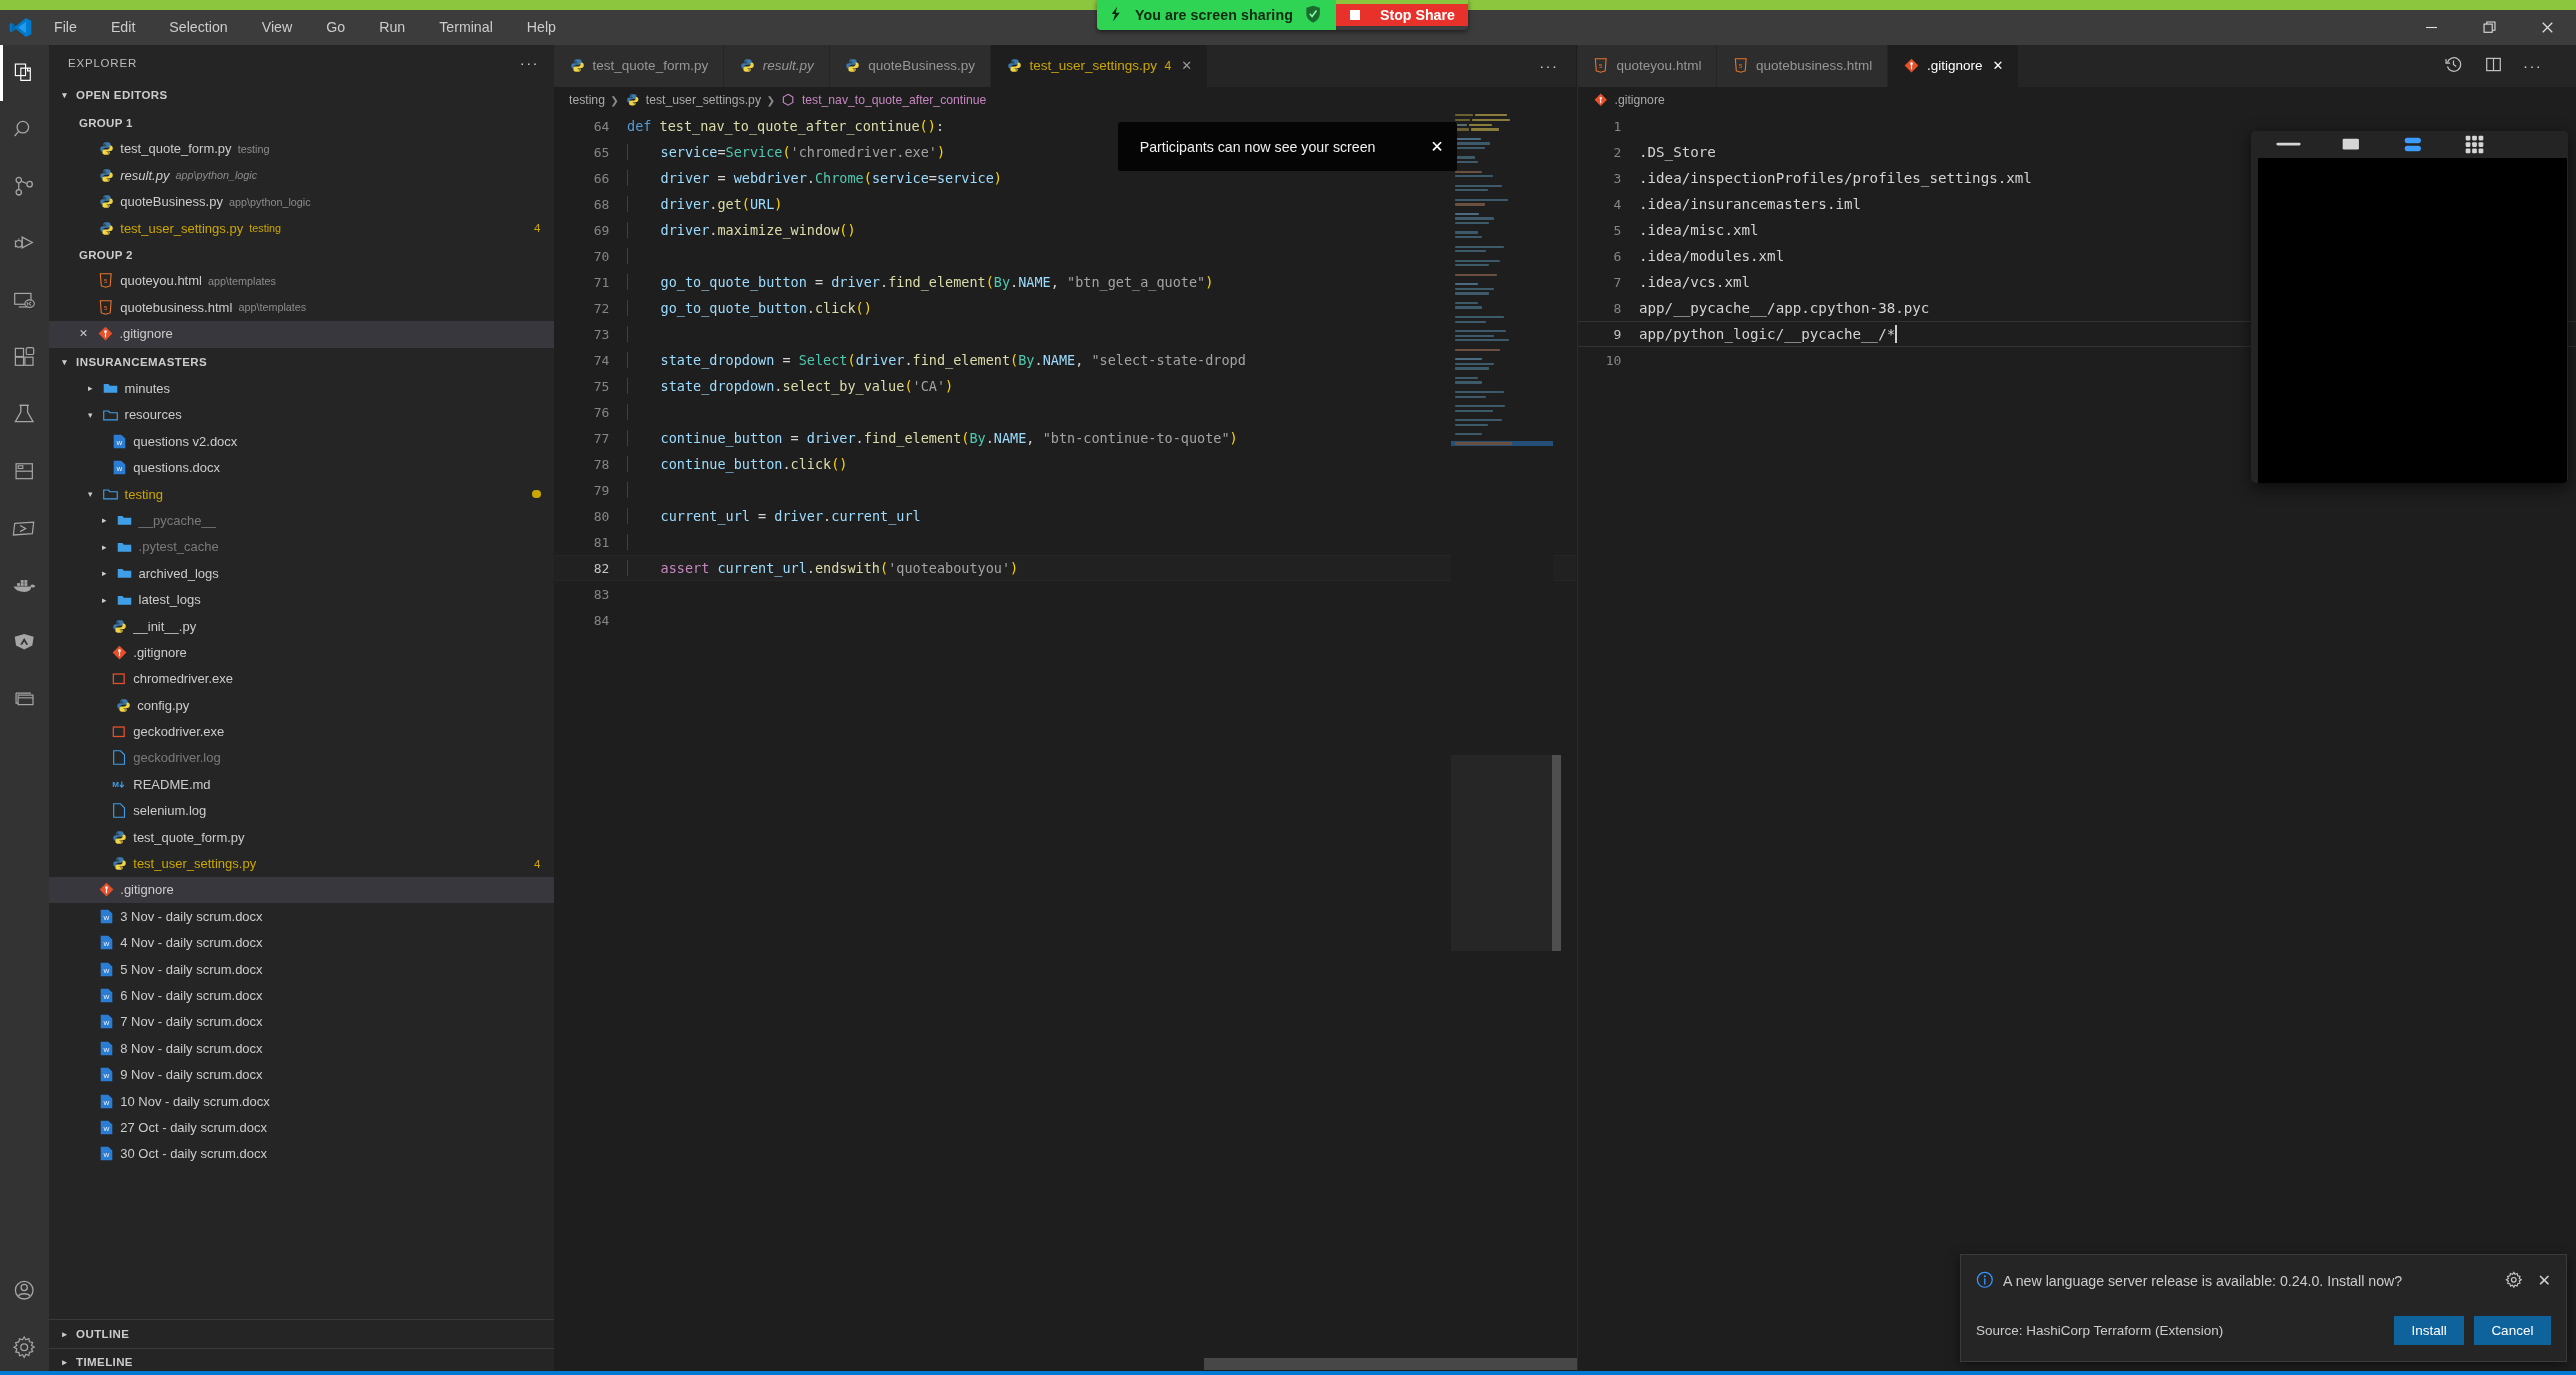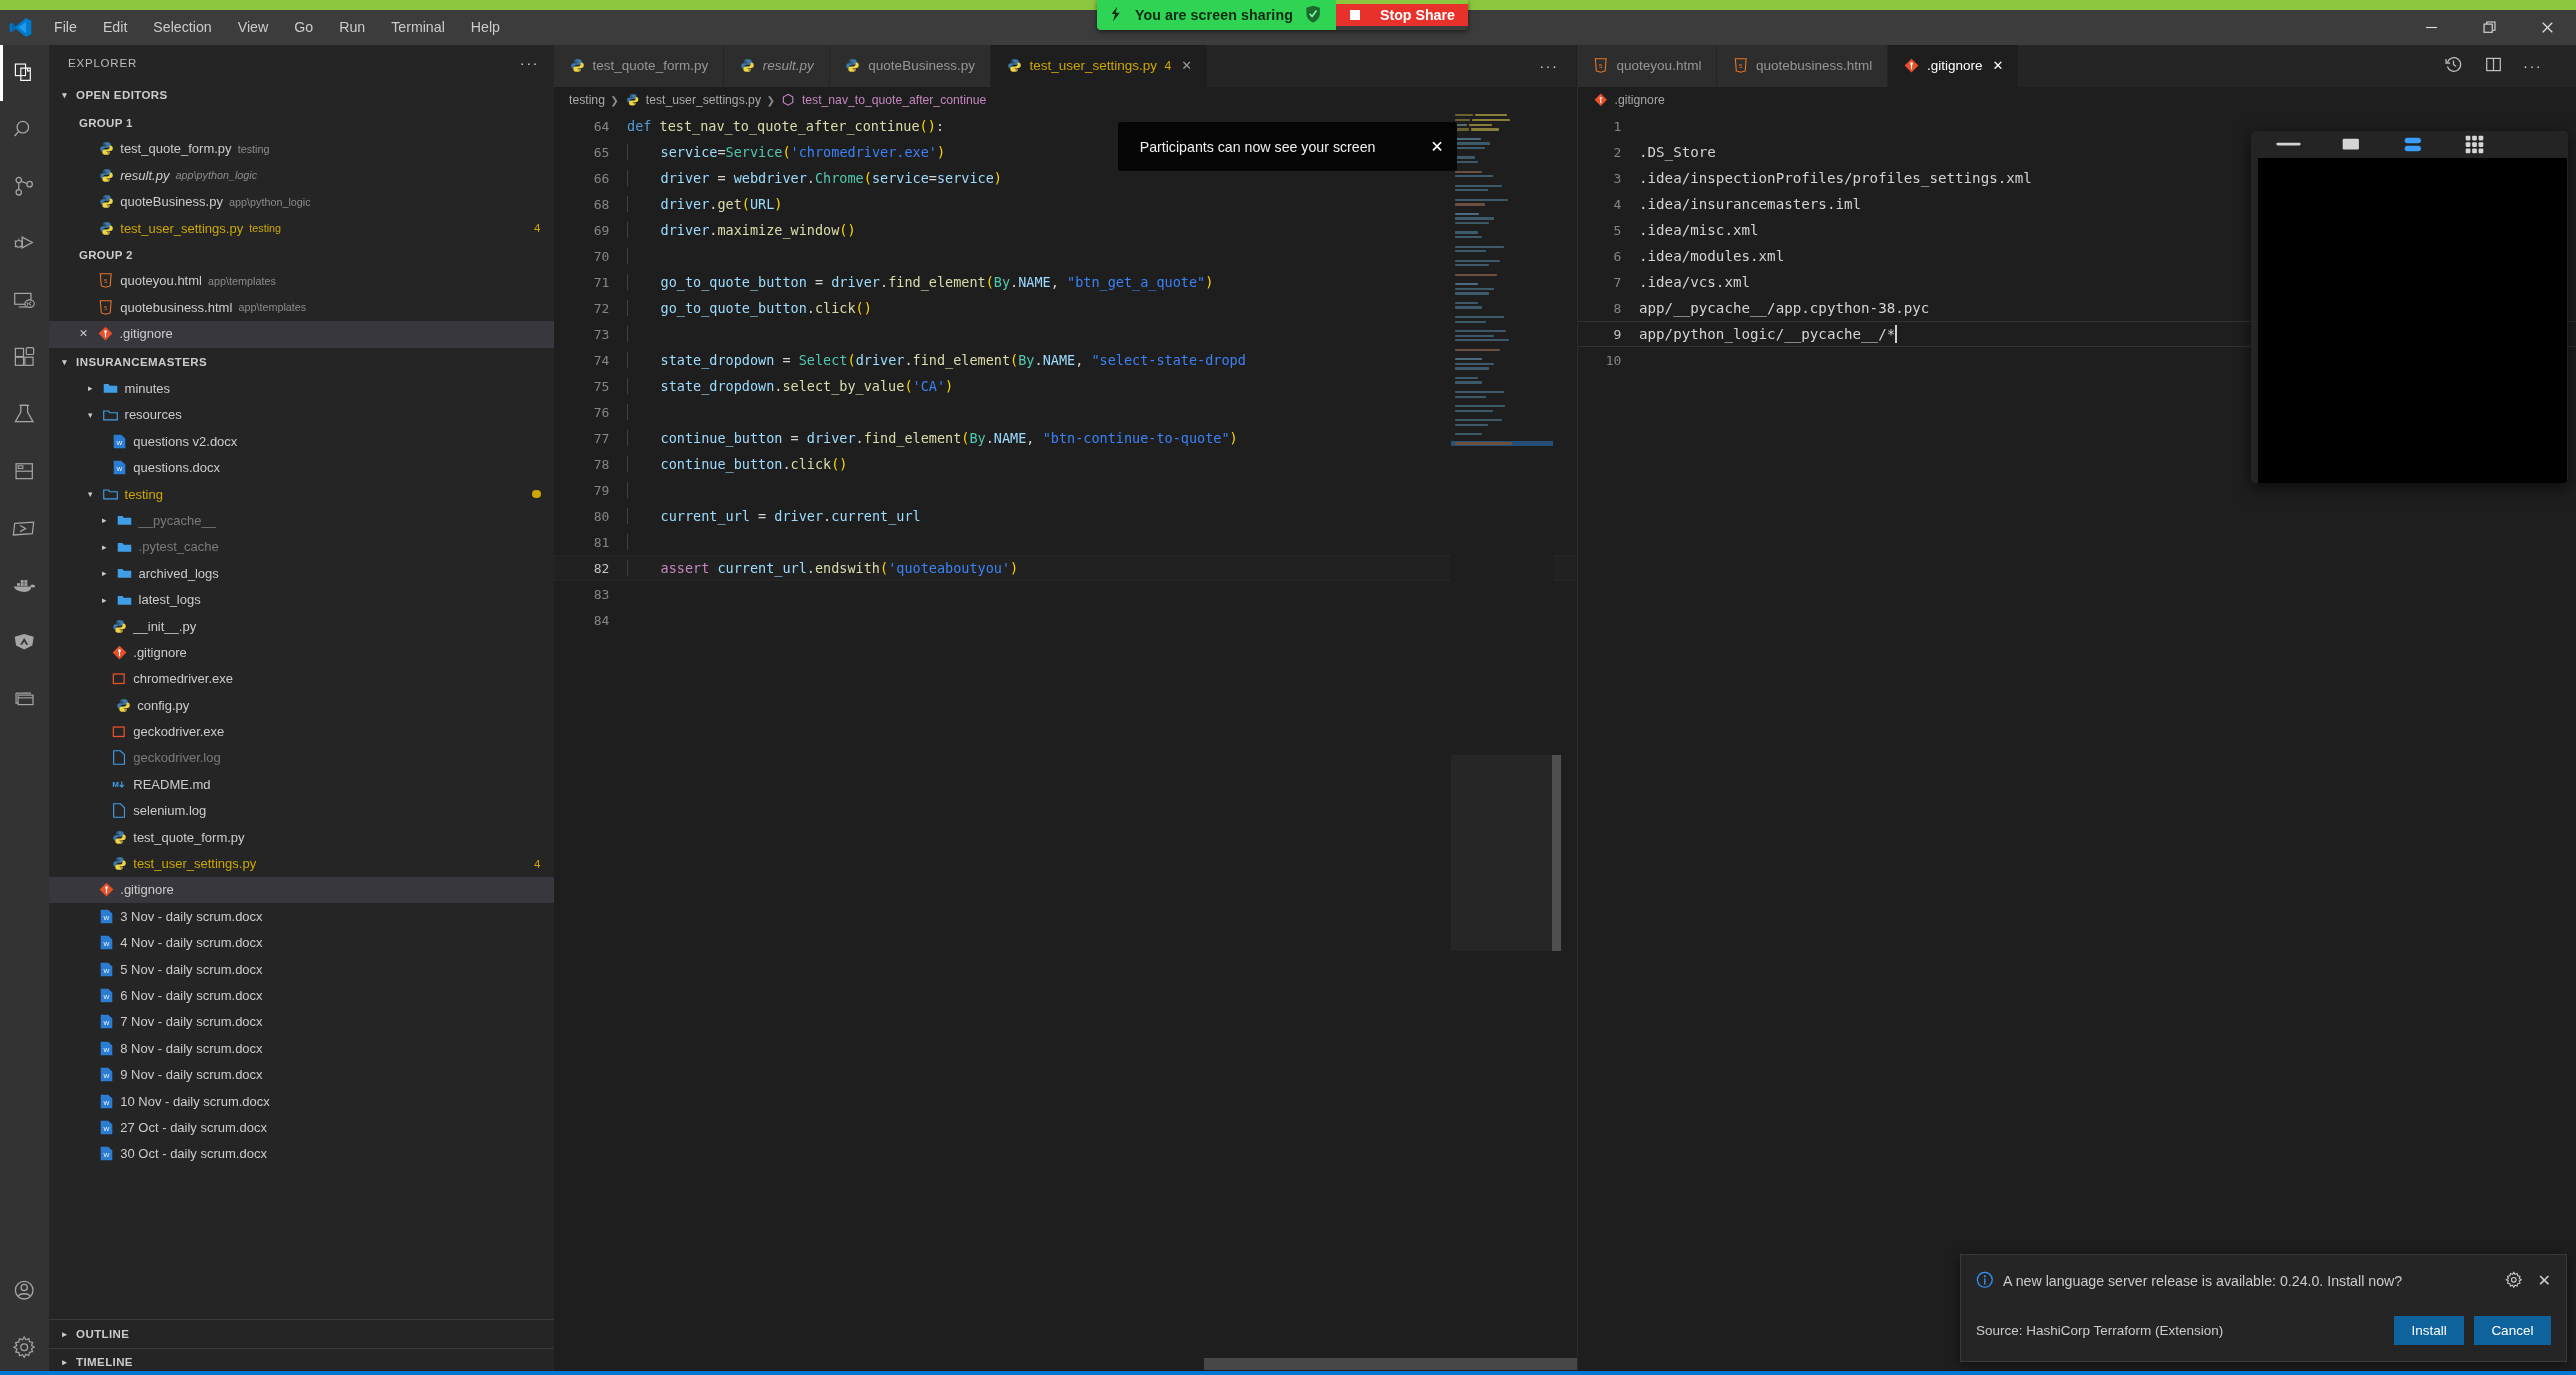--- a/index.html
+++ b/index.html
@@ -13,21 +13,21 @@
   #share-left { background:#2fd455; display:flex; align-items:center; gap:12.2px; padding:0 15px 0 12.2px; height:30px; }
   #share-left .txt { color:#0c2b12; font-weight:bold; font-size:14.2px; letter-spacing:0.1px; }
   #share-right { background:#e8312a; display:flex; align-items:center; gap:20px; padding:0 13.5px; height:22px; }
   #share-right .txt { color:#ffffff; font-weight:bold; font-size:14.2px; }
   .sq { width:10.2px; height:10.2px; background:#fff; display:inline-block; }
 
   
   #titlebar { position:absolute; left:0; top:9.5px; width:2576px; height:35px; background:#3c3c3c;
      display:flex; align-items:center; z-index:50; }
   #vscode-logo { width:41px; height:35px; display:flex; align-items:center; justify-content:center; }
-  #menubar { display:flex; align-items:center; gap:0px; }
+  #menubar { display:flex; align-items:center; gap:8px; }
   .menu-item { padding:0 13px; height:35px; line-height:35px; font-size:14.2px; color:#cccccc; cursor:default; }
   #wincontrols { margin-left:auto; display:flex; height:35px; }
   .winbtn { width:58px; height:35px; display:flex; align-items:center; justify-content:center; }
 
   
   #activitybar { position:absolute; left:0; top:44px; width:49px; height:1332px; background:#333333;
      display:flex; flex-direction:column; align-items:center; }
   .act { width:49px; height:57px; display:flex; align-items:center; justify-content:center; position:relative; }
   .act.active::before { content:""; position:absolute; left:0; top:0; width:2.7px; height:57px; background:#ffffff; }
   #activity-bottom { margin-top:auto; display:flex; flex-direction:column; }
@@ -88,21 +88,21 @@
   .ln { width:73px; text-align:right; padding-right:17.6px; color:#858585; flex:0 0 73px; font-size:13px; }
   .ln.cur { color:#c6c6c6; }
   .codeline.hl { background:#212121; box-shadow: inset 0 0.7px 0 #282828, inset 0 -0.7px 0 #282828; }
   .ind-guide { border-left:0.7px solid #404040; padding-left:0; }
 
   .k { color:#569cd6; }  
   .kc { color:#c586c0; } 
   .fn { color:#dcdcaa; } 
   .cls { color:#4ec9b0; }
   .v  { color:#9cdcfe; } 
-  .s  { color:#3b82f6; } 
+  .s  { color:#a3a3a3; } 
   .p  { color:#d4d4d4; } 
   .par{ color:#ffd700; } 
 
   #minimap { position:absolute; right:23px; top:69px; width:102px; bottom:0; background:#1e1e1e; overflow:hidden; }
   .mm-line { height:4.7px; display:flex; gap:2px; padding-left:4.1px; align-items:center; }
   .mm-seg { height:2.2px; border-radius:0.7px; }
   #mm-slider { position:absolute; right:23px; top:711px; width:102px; height:196px; background:rgba(120,120,120,.10); }
   #mm-top-hl { position:absolute; right:23px; top:69px; width:102px; height:19px; background:#4e4a18; }
 
   #vscroll { position:absolute; right:15px; top:711px; width:9.5px; height:196px; background:#4f4f4f; }

